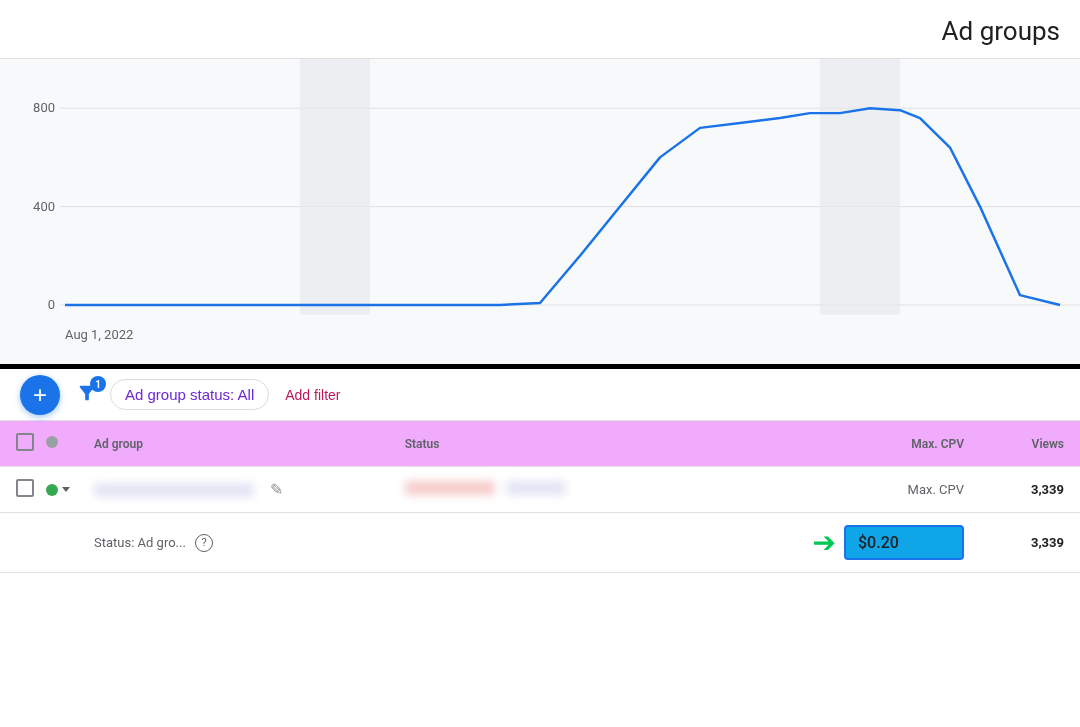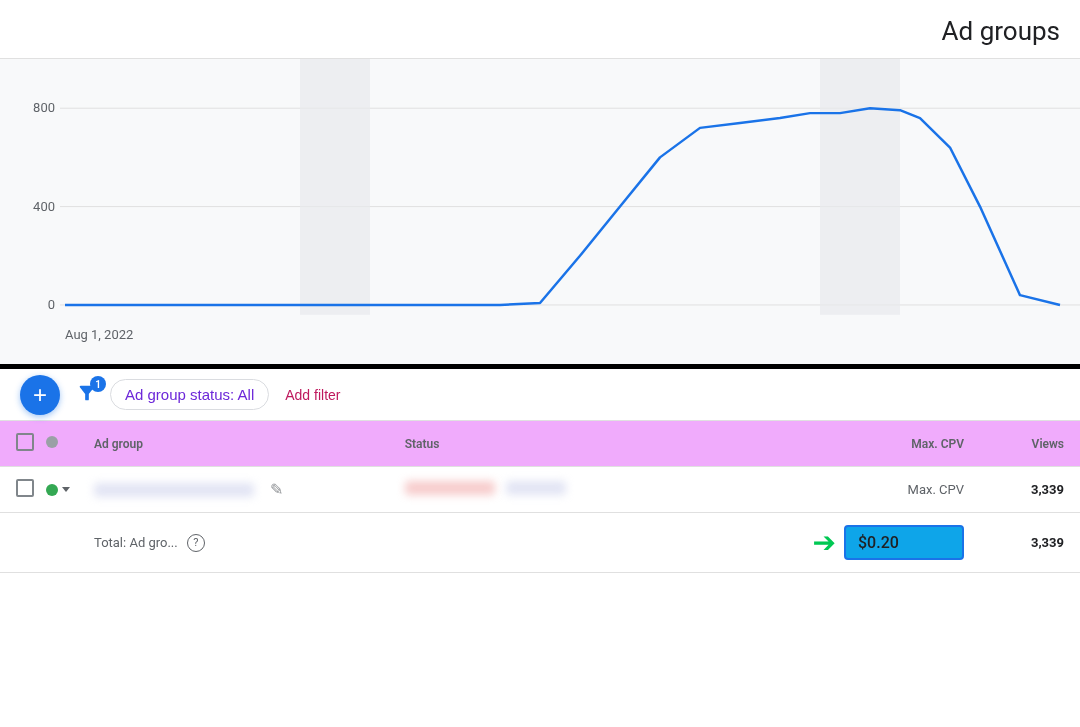--- a/index.html
+++ b/index.html
@@ -374,21 +374,21 @@
         <td class="right max-cpv-col">
           <span class="max-cpv-label">Max. CPV</span>
         </td>
         <td class="right views-col">3,339</td>
       </tr>
 
       <tr class="total-row">
         <td class="td-check"></td>
         <td class="td-dot"></td>
         <td>
-          <span class="total-label">Total: Ad gro...</span>
+          <span class="total-label">Status: Ad gro...</span>
           <span style="display:inline-flex;align-items:center;justify-content:center;width:18px;height:18px;border-radius:50%;border:1.5px solid #5f6368;color:#5f6368;font-size:11px;cursor:pointer;margin-left:6px;">?</span>
         </td>
         <td></td>
         <td class="right max-cpv-col">
           <div class="arrow-wrap">
             <span class="green-arrow">➔</span>
             <span class="highlighted-value">$0.20</span>
           </div>
         </td>
         <td class="right views-col">3,339</td>

